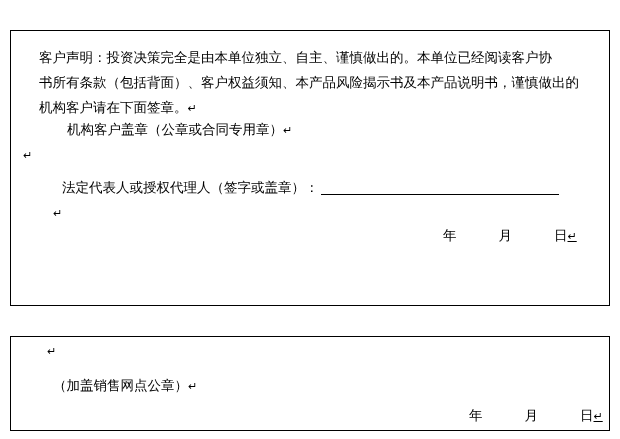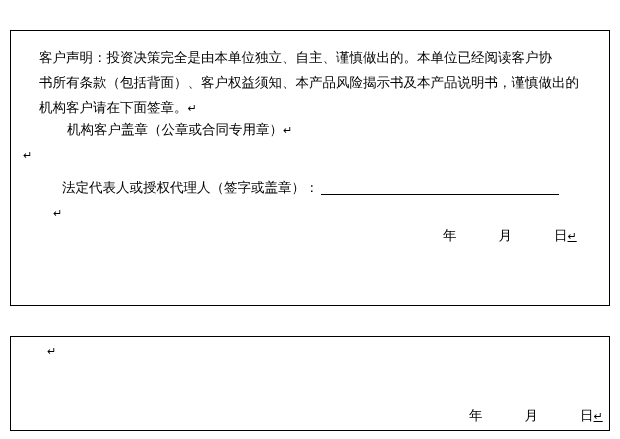--- a/index.html
+++ b/index.html
@@ -152,20 +152,23 @@
     </div>
 
   </div>
 
   <div class="box box-stamp">
 
     <div class="mark-left" style="left: 36px; top: 8px;">
       <span class="pilcrow">↵</span>
     </div>
 
+    <div class="stamp-note">
+      <span>（加盖销售网点公章）</span><span class="pilcrow">↵</span>
+    </div>
 
     <div class="date-row" style="left: 458px; top: 70px;">
       <span class="ch">年</span><span class="gap-1"></span><span class="ch">月</span><span class="gap-2"></span><span class="ch">日</span><span class="pilcrow">↵</span>
     </div>
 
   </div>
 
 </div>
 
 </body></html>

